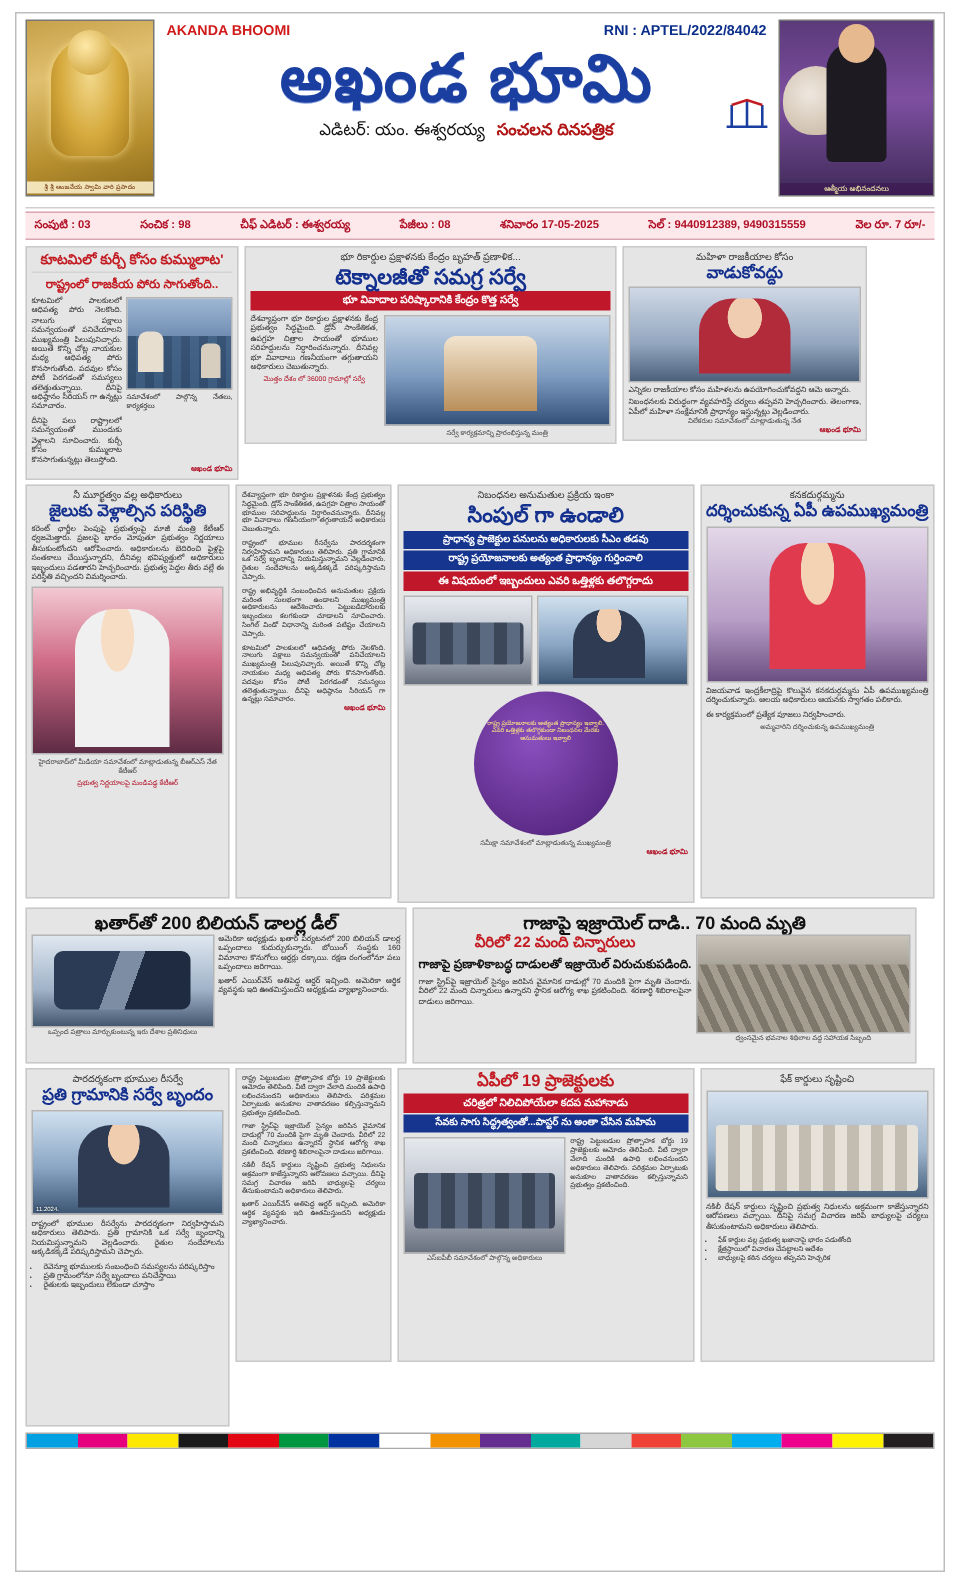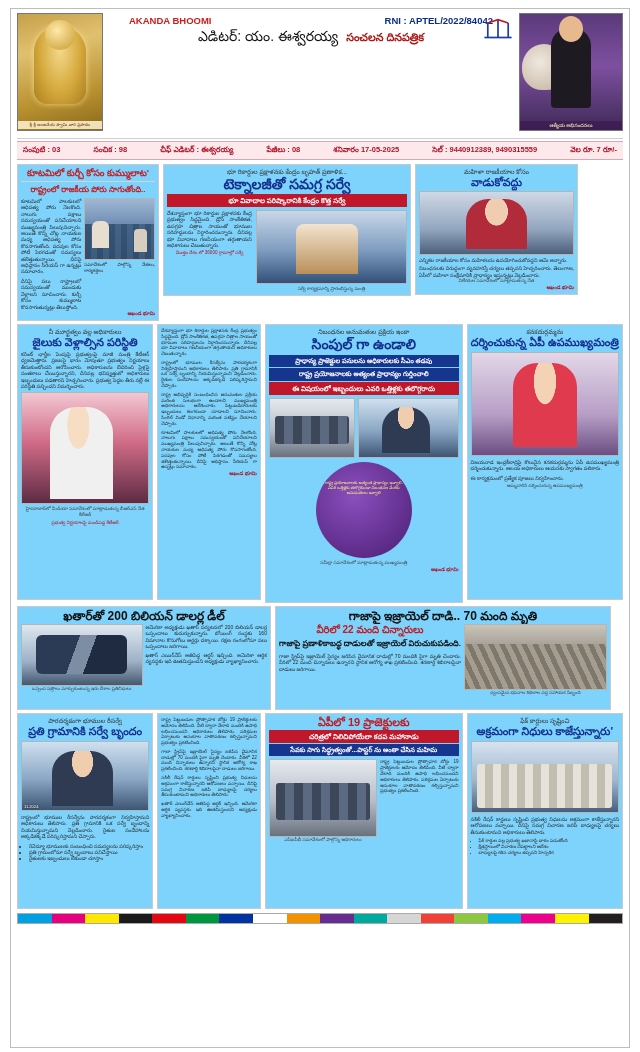--- a/index.html
+++ b/index.html
@@ -51,41 +51,41 @@
     width: 30px; height: 30px; border-radius: 50%;
     background: radial-gradient(circle at 40% 35%, #ffe9a8, #c79a2c);
   }
   .god-caption {
     position: absolute; bottom: 1px; left: 0; right: 0;
     font-size: 4.2px; color: #6b2a00; text-align: center;
     background: rgba(255,245,210,.85);
     padding: 1px 0; letter-spacing: .2px;
   }
   .mast-center {
-    flex: 1 1 auto; text-align: center; padding: 0 22px;
+    flex: 1 1 auto; text-align: center; padding: 0 4px;
     position: relative;
   }
   .mast-toprow {
     display: flex; justify-content: space-between; align-items: center;
     font-size: 9.5px; font-weight: bold; color: #d11a1a;
     padding: 2px 4px 0 4px;
   }
   .mast-toprow .rni { color: #0b2e8a; }
   .mast-title {
     font-size: 44px; line-height: 50px;
     color: #1b3fa0; font-weight: bold;
     margin-top: 2px;
     letter-spacing: 1px;
     text-shadow: 0 1px 0 #90a5e0;
   }
   .mast-sub {
     display: flex; align-items: center; justify-content: center;
     gap: 8px; margin-top: 2px;
   }
-  .mast-sub .editor { font-size: 14px; color: #111; }
+  .mast-sub .editor { font-size: 11px; color: #111; }
   .mast-sub .tag { font-size: 11px; color: #b01414; font-weight: bold; }
   .trident {
     position: absolute; right: 4px; bottom: 6px;
     width: 34px; height: 26px;
   }
   .photo-box {
     width: 104px; height: 118px; flex: 0 0 104px;
     border: 1px solid #777;
     background: linear-gradient(180deg,#5b3a7a 0%, #7e4fa0 45%, #3f2a58 100%);
     position: relative; overflow: hidden;
@@ -126,21 +126,21 @@
   
   .cols {
     display: flex; gap: 4px; margin-top: 4px;
   }
   .col { display: flex; flex-direction: column; gap: 3px; }
   .c1 { width: 142px; }
   .c2 { width: 108px; }
   .c3 { width: 206px; }
   .c4 { width: 163px; }
 
-  .box { border: 1px solid #c9c9c9; padding: 3px; background: #7dd3fc; }
+  .box { border: 1px solid #c9c9c9; padding: 3px; background: #e5e5e5; }
   .hl-red {
     font-size: 9.2px; font-weight: bold; color: #c31b22;
     line-height: 11px; text-align: center;
   }
   .hl-blue {
     font-size: 14px; font-weight: bold; color: #14308f;
     line-height: 16px; text-align: center;
   }
   .hl-blue-sm {
     font-size: 11px; font-weight: bold; color: #14308f;
@@ -270,20 +270,21 @@
       <div class="god-figure"></div>
       <div class="god-head"></div>
       <div class="god-caption">శ్రీ శ్రీ ఆంజనేయ స్వామి వారి ప్రసాదం</div>
     </div>
 
     <div class="mast-center">
       <div class="mast-toprow">
         <span>AKANDA BHOOMI</span>
         <span class="rni">RNI : APTEL/2022/84042</span>
       </div>
+      <div class="mast-title">అఖండ భూమి</div>
       <div class="mast-sub">
         <span class="editor">ఎడిటర్: యం. ఈశ్వరయ్య</span>
         <span class="tag">సంచలన దినపత్రిక</span>
       </div>
       <svg class="trident" viewBox="0 0 40 30">
         <path d="M4 25 L36 25" stroke="#1b3fa0" stroke-width="2" fill="none"></path>
         <path d="M8 25 L8 8 M20 25 L20 4 M32 25 L32 8" stroke="#1b3fa0" stroke-width="2"></path>
         <path d="M8 8 L20 4 L32 8" stroke="#c31b22" stroke-width="2" fill="none"></path>
       </svg>
     </div>
@@ -444,21 +445,21 @@
             <div class="caption">ధ్వంసమైన భవనాల శిథిలాల వద్ద సహాయక సిబ్బంది</div>
           </div>
         </div>
       </div>
     </div>
   </div>
 
   <div class="cols" style="margin-top:3px">
 
     <div class="col c1">
-      <div class="box" style="height:196px">
+      <div class="box" style="height:239px">
         <div class="kicker">పారదర్శకంగా భూముల రీసర్వే</div>
         <div class="hl-blue-sm">ప్రతి గ్రామానికి సర్వే బృందం</div>
         <div class="ph ph-presser" style="height:70px;margin-top:3px">
           <div class="lbl">11.2024.</div>
         </div>
         <div class="body-txt" style="margin-top:3px">రాష్ట్రంలో భూముల రీసర్వేను పారదర్శకంగా నిర్వహిస్తామని అధికారులు తెలిపారు. ప్రతి గ్రామానికి ఒక సర్వే బృందాన్ని నియమిస్తున్నామని వెల్లడించారు. రైతుల సందేహాలను అక్కడికక్కడే పరిష్కరిస్తామని చెప్పారు.</div>
         <ul style="margin:3px 0 0 8px;padding:0">
           <li class="body-txt">రెవెన్యూ భూములకు సంబంధించి సమస్యలను పరిష్కరిస్తాం</li>
           <li class="body-txt">ప్రతి గ్రామంలోనూ సర్వే బృందాలు పనిచేస్తాయి</li>
           <li class="body-txt">రైతులకు ఇబ్బందులు లేకుండా చూస్తాం</li>
@@ -488,21 +489,20 @@
           <div style="width:42%">
             <div class="body-txt tiny">రాష్ట్ర పెట్టుబడుల ప్రోత్సాహక బోర్డు 19 ప్రాజెక్టులకు ఆమోదం తెలిపింది. వీటి ద్వారా వేలాది మందికి ఉపాధి లభించనుందని అధికారులు తెలిపారు. పరిశ్రమల ఏర్పాటుకు అనుకూల వాతావరణం కల్పిస్తున్నామని ప్రభుత్వం ప్రకటించింది.</div>
           </div>
         </div>
       </div>
     </div>
 
     <div class="col c4">
       <div class="box" style="height:196px">
         <div class="kicker">ఫేక్ కార్డులు సృష్టించి</div>
-        <div class="hl-blue-sm">అక్రమంగా నిధులు కాజేస్తున్నారు'</div>
         <div class="ph ph-group" style="height:72px;margin-top:3px"></div>
         <div class="body-txt" style="margin-top:3px">నకిలీ రేషన్ కార్డులు సృష్టించి ప్రభుత్వ నిధులను అక్రమంగా కాజేస్తున్నారని ఆరోపణలు వచ్చాయి. దీనిపై సమగ్ర విచారణ జరిపి బాధ్యులపై చర్యలు తీసుకుంటామని అధికారులు తెలిపారు.</div>
         <ul style="margin:3px 0 0 8px;padding:0">
           <li class="body-txt tiny">ఫేక్ కార్డుల వల్ల ప్రభుత్వ ఖజానాపై భారం పడుతోంది</li>
           <li class="body-txt tiny">క్షేత్రస్థాయిలో విచారణ చేపట్టాలని ఆదేశం</li>
           <li class="body-txt tiny">బాధ్యులపై కఠిన చర్యలు తప్పవని హెచ్చరిక</li>
         </ul>
       </div>
     </div>
   </div>

